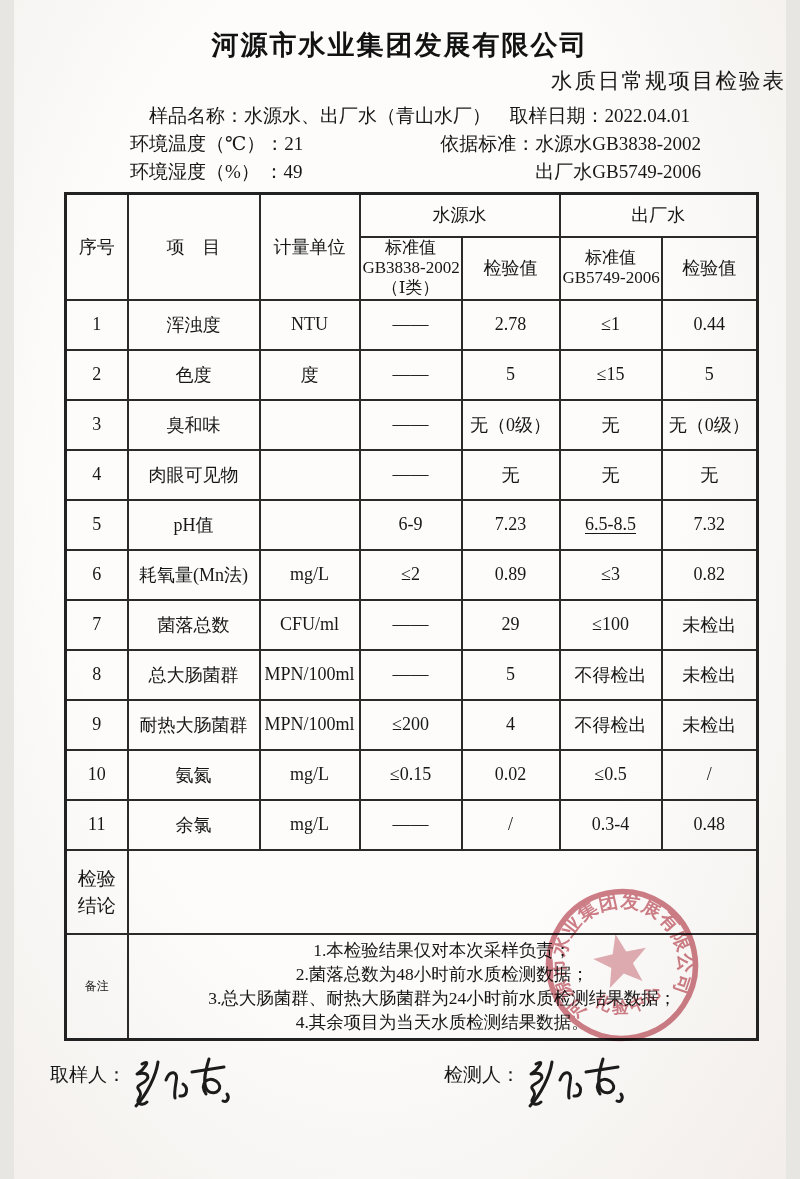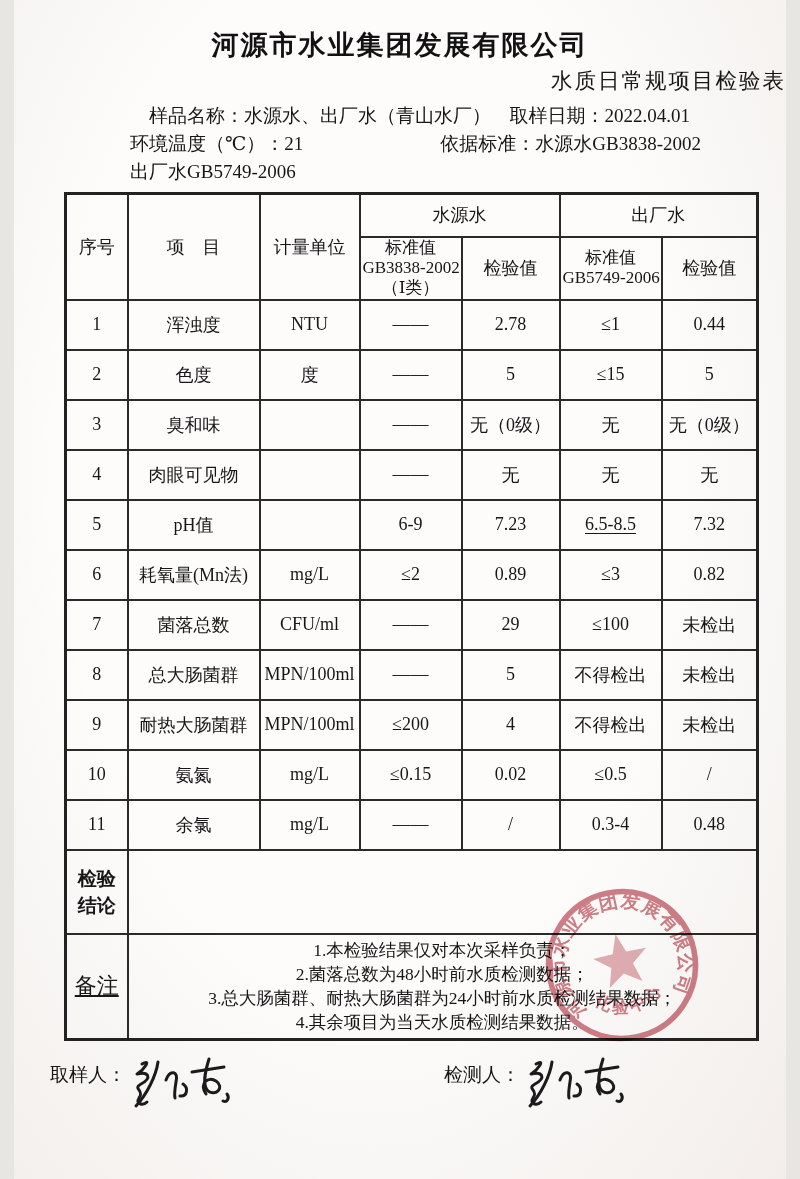--- a/index.html
+++ b/index.html
@@ -37,23 +37,23 @@
     font-weight:400;text-align:center;vertical-align:middle;
     padding:0 2px;overflow:hidden;
   }
   table.report{border:3px solid #222;}
   tr.hrow1{height:43px;}
   tr.hrow2{height:63px;}
   .std-line{font-size:17px;line-height:20px;white-space:nowrap;}
   td.item-cell{text-align:left;padding-left:8px;}
   td.underlined{text-decoration:underline;text-underline-offset:3px;}
   tr.conclusion-row{height:84px;}
-  tr.conclusion-row th{font-size:19px;line-height:27px;font-weight:bold;}
+  tr.conclusion-row th{font-size:19px;line-height:27px;}
   tr.remarks-row{height:106px;}
-  tr.remarks-row th{font-size:22px;text-decoration:underline;}
+  tr.remarks-row th{font-size:12px;}
   td.remarks-cell{text-align:left;padding:4px 2px 4px 8px;font-size:17.5px;line-height:24px;vertical-align:middle;}
 
   .stamp{
     position:absolute;left:527px;top:884px;width:162px;height:162px;
     mix-blend-mode:multiply;opacity:.88;pointer-events:none;
   }
   .stamp text{font-family:"Liberation Sans","DejaVu Sans",sans-serif;}
 
   .footer{
     display:flex;align-items:flex-start;
@@ -75,20 +75,21 @@
   <div class="meta">
     <div class="meta-line1">
       <span class="seg"><span>样品名称：</span><span>水源水、出厂水（青山水厂）</span></span>
       <span class="seg"><span>取样日期：</span><span>2022.04.01</span></span>
     </div>
     <div class="meta-row">
       <span class="seg"><span>环境温度（℃）：</span><span>21</span></span>
       <span class="seg meta-right"><span>依据标准：</span><span>水源水GB3838-2002</span></span>
     </div>
     <div class="meta-row">
+      <span class="seg"><span>环境湿度（%） ：</span><span>49</span></span>
       <span class="seg meta-right">出厂水GB5749-2006</span>
     </div>
   </div>
 
   <table class="report">
     <colgroup>
       <col style="width:62px">
         <col style="width:132px">
         <col style="width:100px">
       <col style="width:102px">

